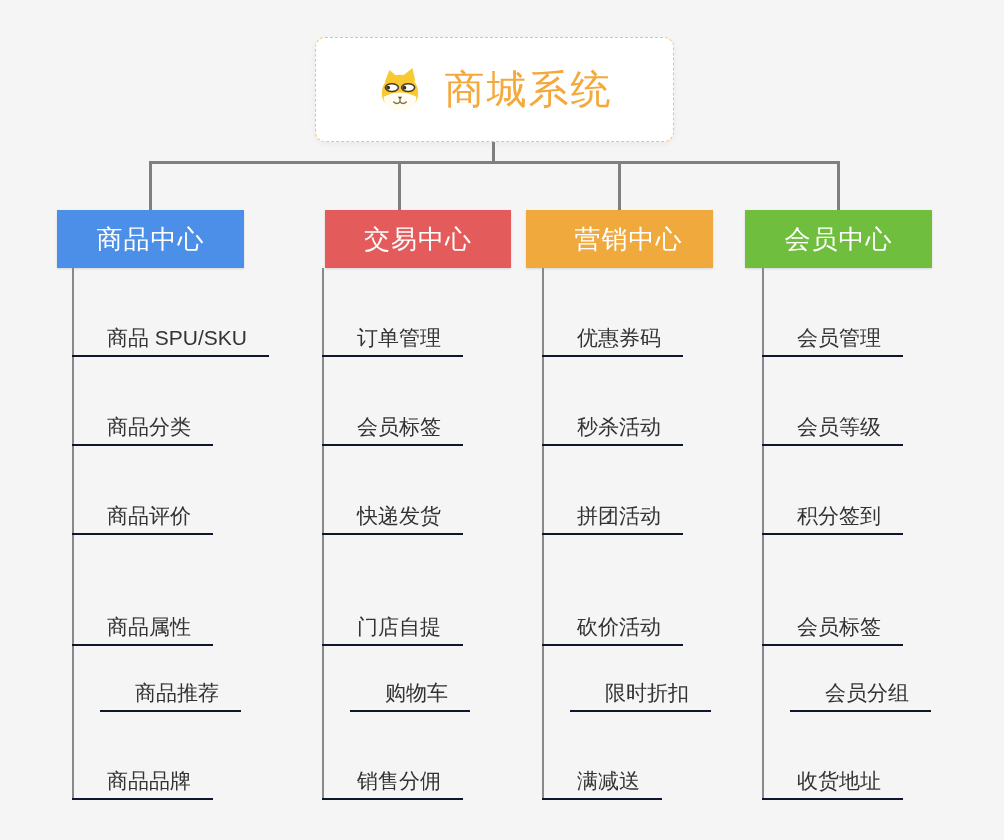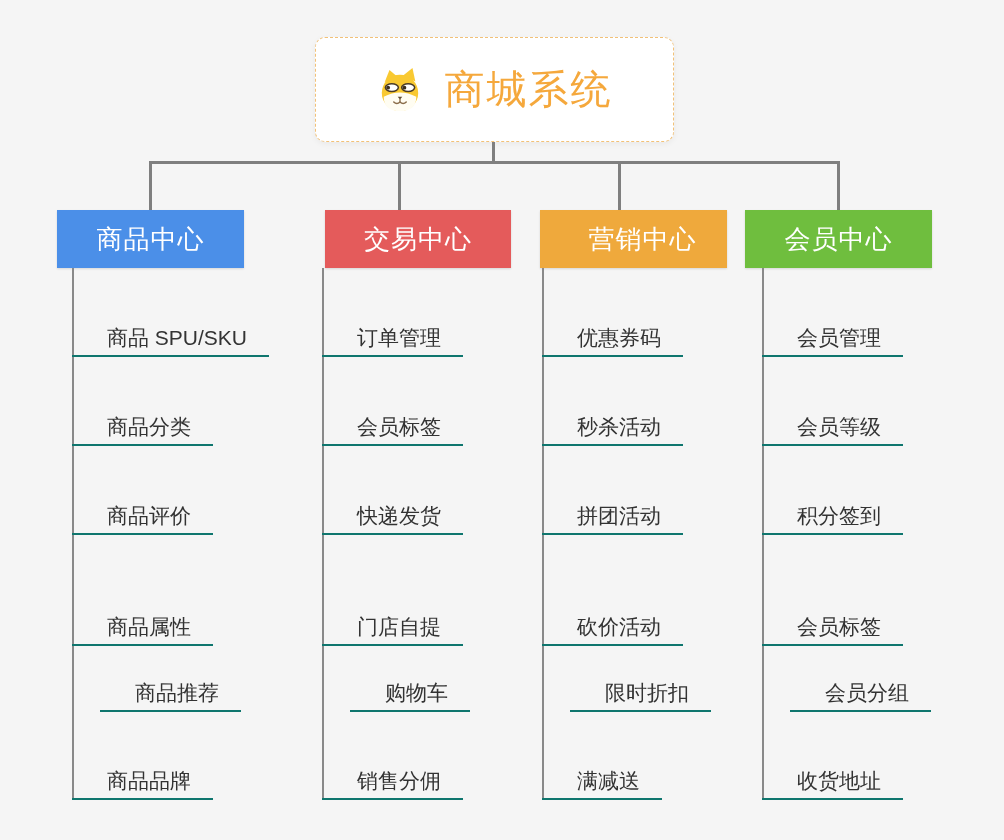--- a/index.html
+++ b/index.html
@@ -38,35 +38,35 @@
   .branch-box{
     position:absolute;top:210px;height:58px;width:187px;
     border-radius:0;box-sizing:border-box;
     display:flex;align-items:center;justify-content:center;
     color:#ffffff;font-size:26px;letter-spacing:1px;
     box-shadow:0 1px 2px rgba(0,0,0,0.12);
     cursor:pointer;
   }
   .branch-box.b1{left:57px;}
   .branch-box.b2{left:307px;width:186px;margin-left:18px;}
-  .branch-box.b3{left:540px;padding-left:18px;}
+  .branch-box.b3{left:526px;padding-left:18px;}
   .branch-box.b4{left:745px;}
 
   
   .column{position:absolute;top:268px;width:240px;}
   .column.c1{left:72px;}
   .column.c2{left:322px;}
   .column.c3{left:542px;}
   .column.c4{left:762px;}
   .vline{position:absolute;left:0;top:0;width:2px;height:532px;background:#898989;}
   .leaf{
     position:absolute;left:0;
     font-size:21px;line-height:26px;color:#333333;
     padding:0 22px 4px 35px;
-    border-bottom:2px solid #0f766e;
+    border-bottom:2px solid #0f172a;
     white-space:nowrap;
     cursor:pointer;
   }
   .leaf.r0{top:57px;}
   .leaf.r1{top:146px;}
   .leaf.r2{top:235px;}
   .leaf.r3{top:320px;margin-top:26px;}
   .leaf.r4{top:412px;margin-left:28px;}
   .leaf.r5{top:500px;}
 </style>

